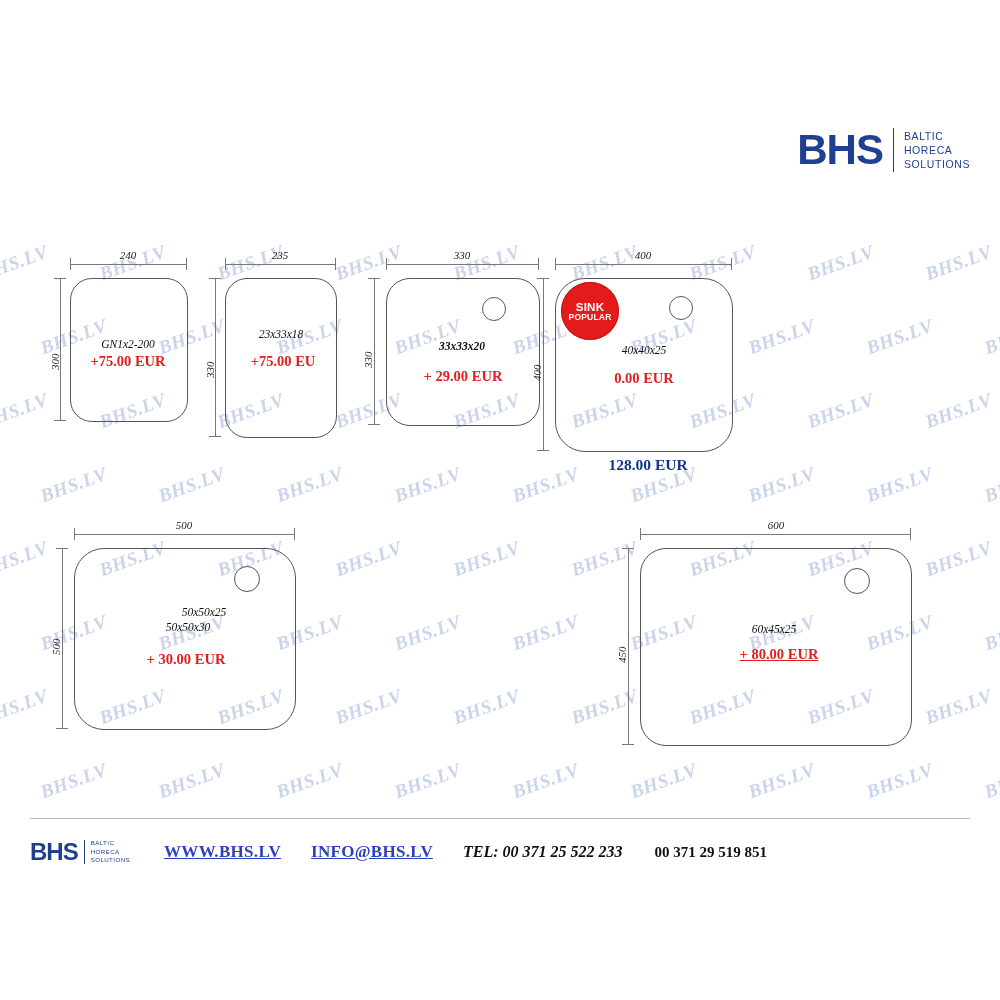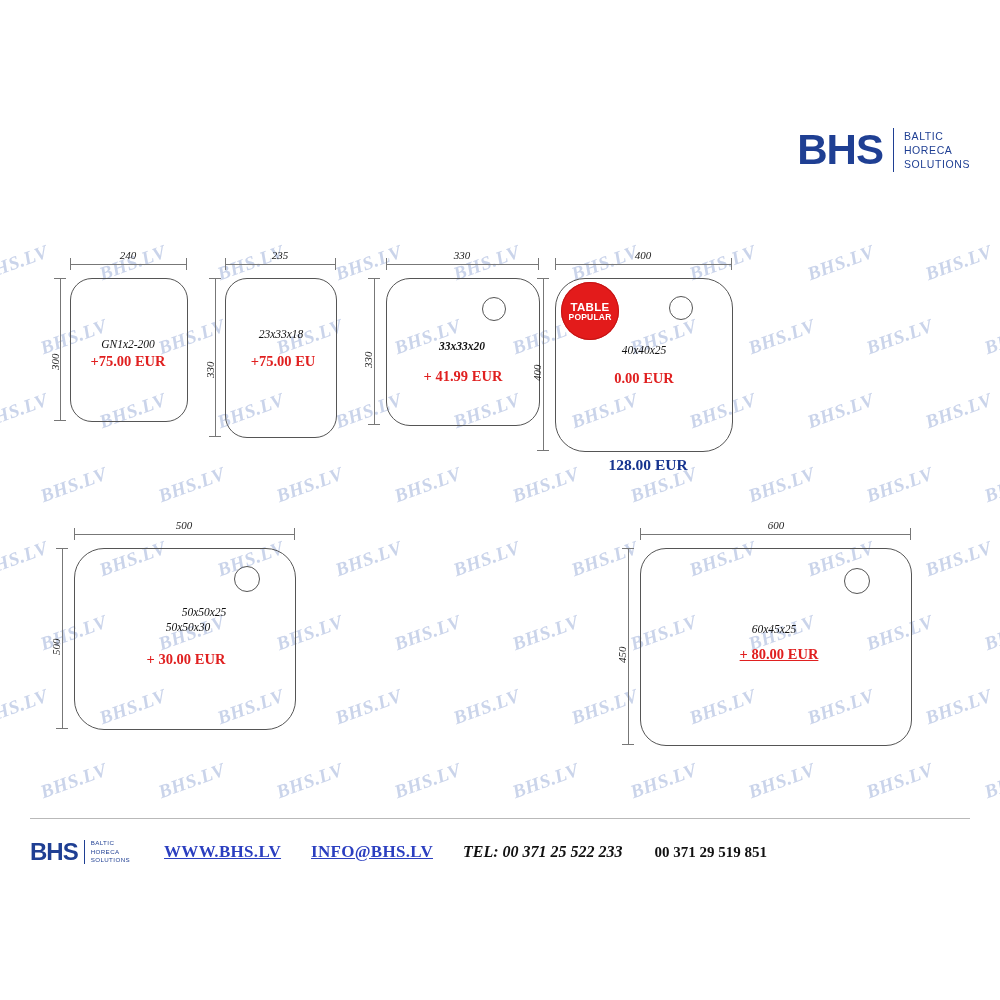--- a/index.html
+++ b/index.html
@@ -278,39 +278,39 @@
     <div class="dim-label-h" style="left:64px;top:1px;width:76px;">330</div>
 
     <div class="dim-line-v" style="left:14px;top:30px;height:146px;"></div>
     <div class="tick-h" style="left:8px;top:30px;width:12px;"></div>
     <div class="tick-h" style="left:8px;top:176px;width:12px;"></div>
     <div class="dim-label-v" style="left:-14px;top:92px;width:44px;">330</div>
 
     <div class="bowl" style="left:26px;top:30px;width:152px;height:146px;border-radius:24px;"></div>
     <div class="hole" style="left:122px;top:49px;width:22px;height:22px;"></div>
     <div class="model" style="left:20px;top:92px;width:164px;font-weight:bold;">33x33x20</div>
-    <div class="price" style="left:8px;top:120px;width:190px;">+ 41.99 EUR</div>
+    <div class="price" style="left:8px;top:120px;width:190px;">+ 29.00 EUR</div>
   </div>
 
   <div class="sink" style="left:535px;top:248px;width:210px;height:230px;">
     <div class="dim-line-h" style="left:20px;top:16px;width:176px;"></div>
     <div class="tick-v" style="left:20px;top:10px;height:12px;"></div>
     <div class="tick-v" style="left:196px;top:10px;height:12px;"></div>
     <div class="dim-label-h" style="left:68px;top:1px;width:80px;">400</div>
 
     <div class="dim-line-v" style="left:8px;top:30px;height:172px;"></div>
     <div class="tick-h" style="left:2px;top:30px;width:12px;"></div>
     <div class="tick-h" style="left:2px;top:202px;width:12px;"></div>
     <div class="dim-label-v" style="left:-20px;top:105px;width:44px;">400</div>
 
     <div class="bowl" style="left:20px;top:30px;width:176px;height:172px;border-radius:30px;"></div>
     <div class="hole" style="left:134px;top:48px;width:22px;height:22px;"></div>
 
     <div class="badge" style="left:26px;top:34px;">
-      <div class="b1">TABLE</div>
+      <div class="b1">SINK</div>
       <div class="b2">POPULAR</div>
     </div>
 
     <div class="model" style="left:24px;top:96px;width:170px;">40x40x25</div>
     <div class="price" style="left:14px;top:122px;width:190px;">0.00 EUR</div>
     <div class="price-blue" style="left:18px;top:208px;width:190px;">128.00 EUR</div>
   </div>
 
 
   <div class="sink" style="left:48px;top:518px;width:270px;height:230px;">

